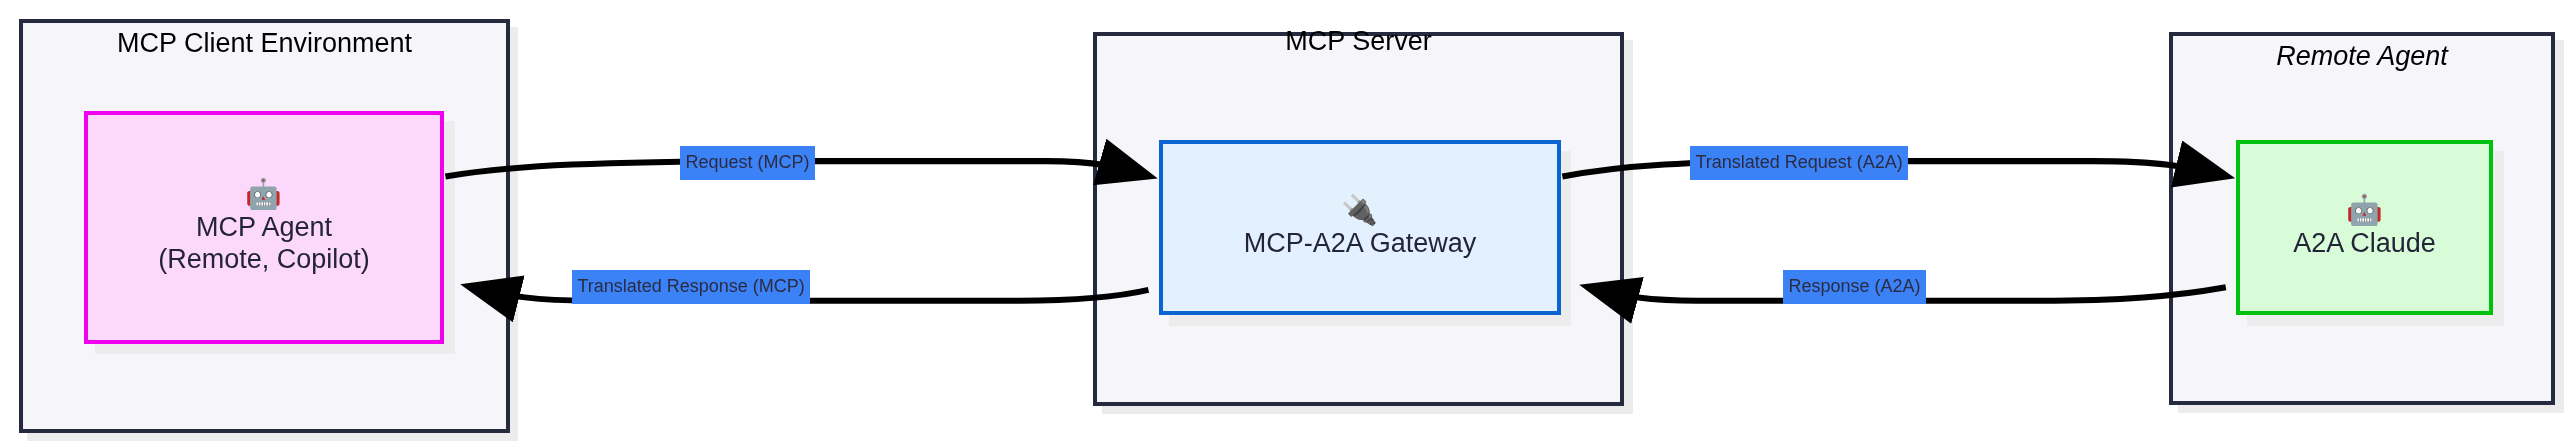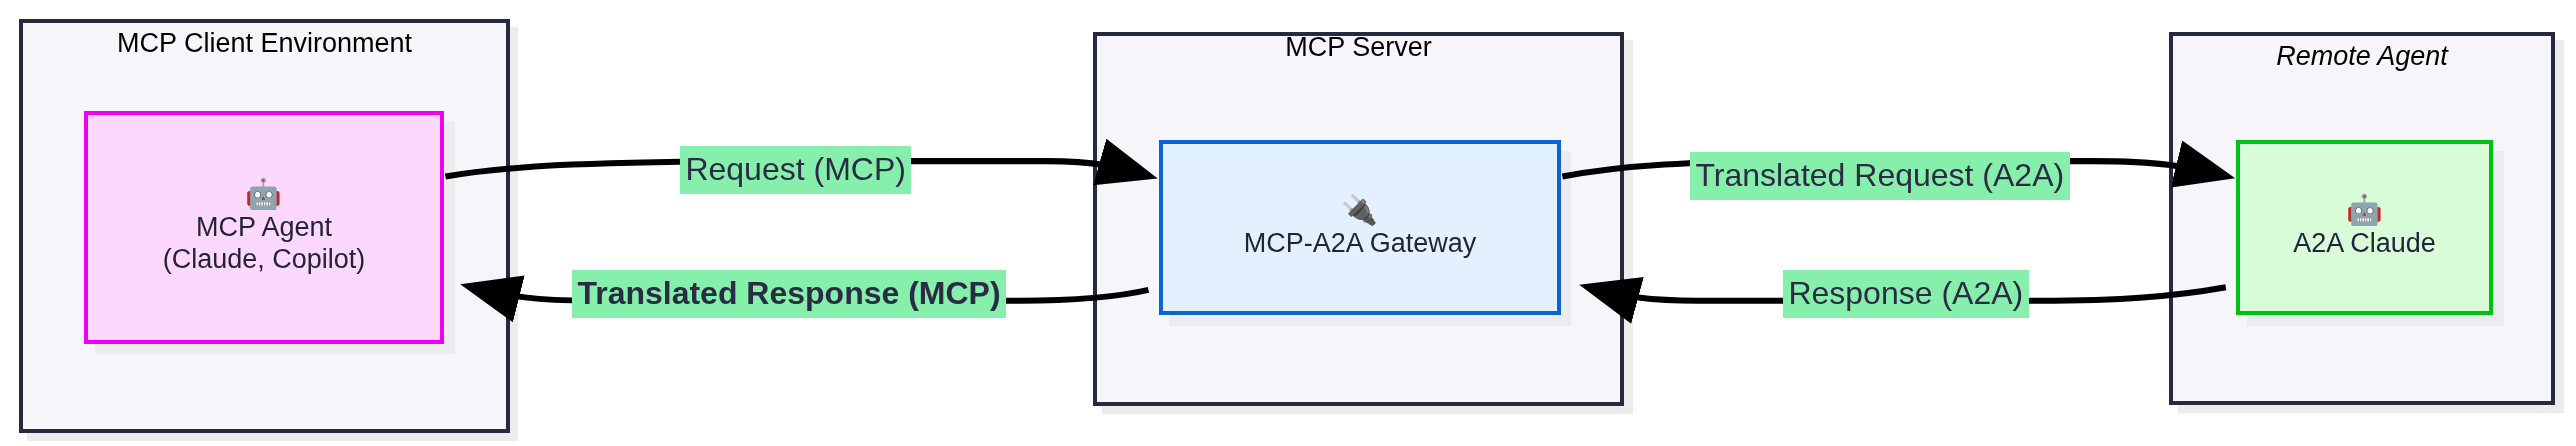--- a/index.html
+++ b/index.html
@@ -18,43 +18,43 @@
   .node .emoji{font-size:29.5px;line-height:1;margin-bottom:4px;}
   .node .lbl{color:#242438;font-size:27px;line-height:1.18;text-align:center;white-space:nowrap;}
 
   .node.pink{background:#fcd8fc;border:4px solid #ef00ef;}
   .node.blue{background:#e3f0fd;border:4px solid #0b65d0;}
   .node.green{background:#d8fbd8;border:4px solid #00c010;}
 
   svg.edges{position:absolute;left:0;top:0;width:2576px;height:447px;z-index:5;
             pointer-events:none;}
 
-  .edge-label{position:absolute;background:#86efac;color:#2b2b44;
-              font-size:32px;line-height:1;padding:7.4px 5.4px 8.7px 5.4px;
+  .edge-label{position:absolute;background:#3b82f6;color:#2b2b44;
+              font-size:18px;line-height:1;padding:7.4px 5.4px 8.7px 5.4px;
               white-space:nowrap;z-index:6;box-sizing:border-box;}
 </style>
 </head>
 <body>
 
 <div id="stage">
 
   <div class="sg-shadow" style="left:27px;top:27px;width:491px;height:414px;"></div>
   <div class="subgraph" style="left:19px;top:19px;width:491px;height:414px;"></div>
   <div class="sg-title" style="left:19px;top:29.5px;width:491px;z-index:2;">MCP Client Environment</div>
 
   <div class="node-shadow" style="left:95px;top:121px;width:360px;height:233px;"></div>
   <div class="node pink" style="left:84px;top:111px;width:360px;height:233px;">
     <span class="emoji">🤖</span>
     <span class="lbl">MCP Agent</span>
-    <span class="lbl">(Claude, Copilot)</span>
+    <span class="lbl">(Remote, Copilot)</span>
   </div>
 
   <div class="sg-shadow" style="left:1102px;top:40px;width:531px;height:374px;"></div>
   <div class="subgraph" style="left:1093px;top:32px;width:531px;height:374px;"></div>
-  <div class="sg-title" style="left:1093px;top:34px;width:531px;z-index:2;">MCP Server</div>
+  <div class="sg-title" style="left:1093px;top:28px;width:531px;z-index:2;">MCP Server</div>
 
   <div class="node-shadow" style="left:1169px;top:151px;width:402px;height:175px;"></div>
   <div class="node blue" style="left:1159px;top:140px;width:402px;height:175px;">
     <span class="emoji">🔌</span>
     <span class="lbl">MCP-A2A Gateway</span>
   </div>
 
   <div class="sg-shadow" style="left:2178px;top:40px;width:386px;height:373px;"></div>
   <div class="subgraph" style="left:2169px;top:32px;width:386px;height:373px;"></div>
   <div class="sg-title" style="left:2169px;top:43px;width:386px;z-index:2;font-style:italic;">Remote Agent</div>
@@ -76,20 +76,20 @@
 
     <path d="M 1712,432 C 1660,444 1600,448 1520,448 L 880,448 C 800,448 760,442 700,427" fill="none" stroke="#000000" stroke-width="9" marker-end="url(#arrowhead)"></path>
 
     <path d="M 2329,263 C 2420,246 2520,240 2700,240 L 3120,240 C 3220,240 3260,248 3318,262" fill="none" stroke="#000000" stroke-width="9" marker-end="url(#arrowhead)"></path>
 
     <path d="M 3318,428 C 3240,442 3160,448 3040,448 L 2530,448 C 2460,448 2420,442 2368,428" fill="none" stroke="#000000" stroke-width="9" marker-end="url(#arrowhead)"></path>
   </svg>
 
   <div class="edge-label" style="left:680px;top:146px;">Request (MCP)</div>
 
-  <div class="edge-label" style="left:1690px;top:152px;">Translated Request (A2A)</div>
+  <div class="edge-label" style="left:1690px;top:146px;">Translated Request (A2A)</div>
 
   <div class="edge-label" style="left:1764px;top:270px;margin-left:19px;">Response (A2A)</div>
 
-  <div class="edge-label" style="left:572px;top:270px;font-weight:bold;">Translated Response (MCP)</div>
+  <div class="edge-label" style="left:572px;top:270px;">Translated Response (MCP)</div>
 
 </div>
 
 
 </body></html>

